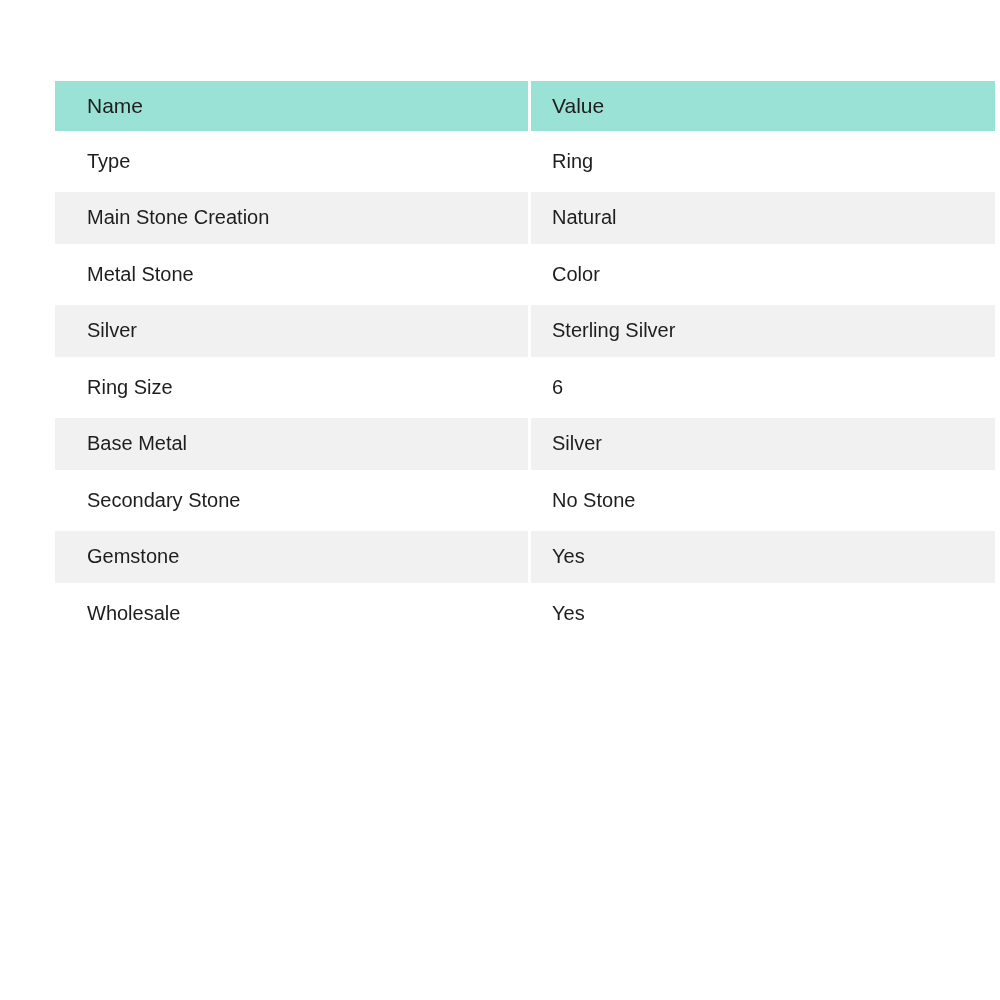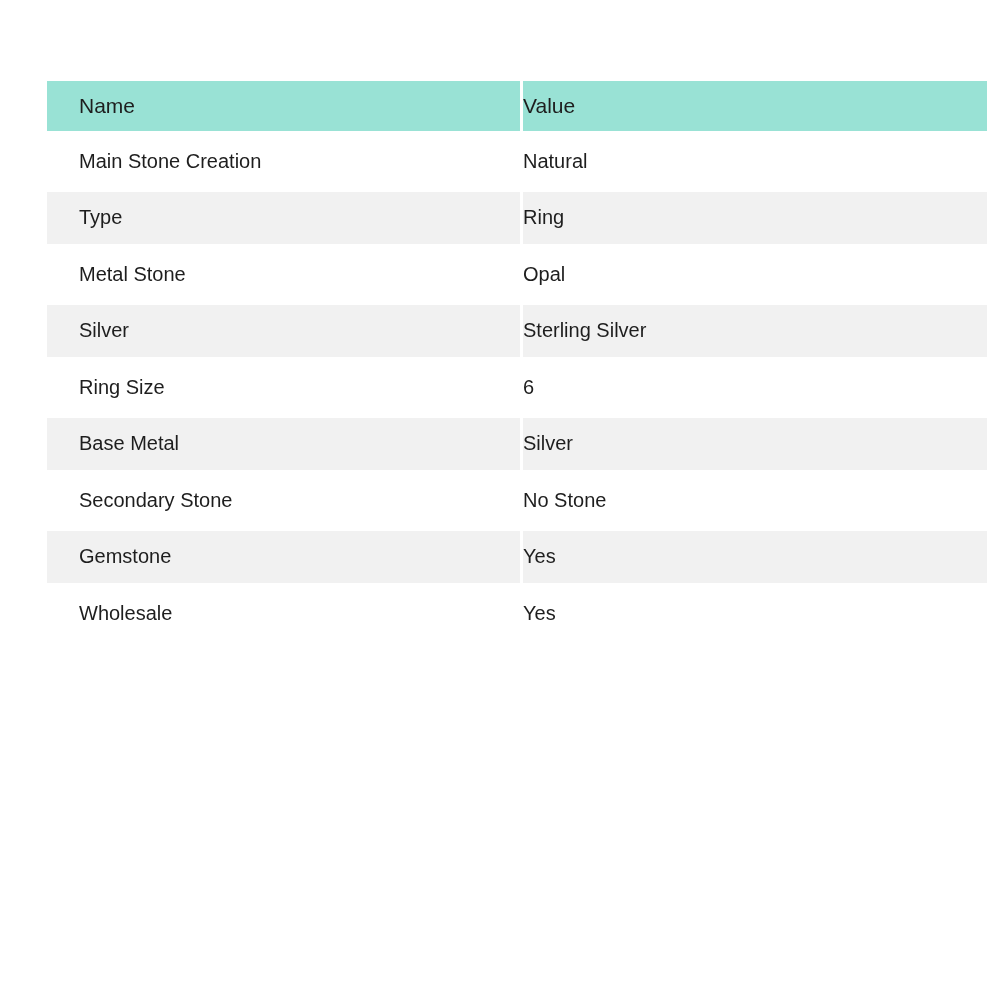--- a/index.html
+++ b/index.html
@@ -5,21 +5,21 @@
   * { margin: 0; padding: 0; box-sizing: border-box; }
   html, body {
     width: 1000px;
     height: 1000px;
     background: var(--page-bg, #FFFFFF);
     font-family: "Liberation Sans", "DejaVu Sans", sans-serif;
     overflow: hidden;
   }
   .attr-table {
     position: absolute;
-    left: 44px;
+    left: 52px;
     top: 77px;
     width: 946px;
     table-layout: fixed;
     border-collapse: separate;
     border-spacing: 3px 4px;
     font-size: 20px;
     color: var(--text-color, #1E1E1E);
   }
   .attr-table col.c-name  { width: 473px; }
   .attr-table col.c-value { width: 464px; }
@@ -34,48 +34,48 @@
   .attr-table td {
     height: 52.5px;
     text-align: left;
     vertical-align: middle;
     background: var(--row-odd-bg, #FFFFFF);
   }
   .attr-table tbody tr:nth-child(even) td {
     background: var(--row-even-bg, #F1F1F1);
   }
   .attr-table th.col-name,  .attr-table td.col-name  { padding-left: 32px; }
-  .attr-table th.col-value, .attr-table td.col-value { }
+  .attr-table th.col-value, .attr-table td.col-value { padding-left: 21px; }
 </style>
 </head>
 <body>
 
 <table class="attr-table">
   <colgroup>
     <col class="c-name">
     <col class="c-value">
   </colgroup>
   <thead>
     <tr>
       <th class="col-name">Name</th>
       <th class="col-value">Value</th>
     </tr>
   </thead>
   <tbody>
       <tr>
+        <td class="col-name">Type</td>
+        <td class="col-value">Ring</td>
+      </tr>
+      <tr>
         <td class="col-name">Main Stone Creation</td>
         <td class="col-value">Natural</td>
       </tr>
       <tr>
-        <td class="col-name">Type</td>
-        <td class="col-value">Ring</td>
-      </tr>
-      <tr>
         <td class="col-name">Metal Stone</td>
-        <td class="col-value">Opal</td>
+        <td class="col-value">Color</td>
       </tr>
       <tr>
         <td class="col-name">Silver</td>
         <td class="col-value">Sterling Silver</td>
       </tr>
       <tr>
         <td class="col-name">Ring Size</td>
         <td class="col-value">6</td>
       </tr>
       <tr>

